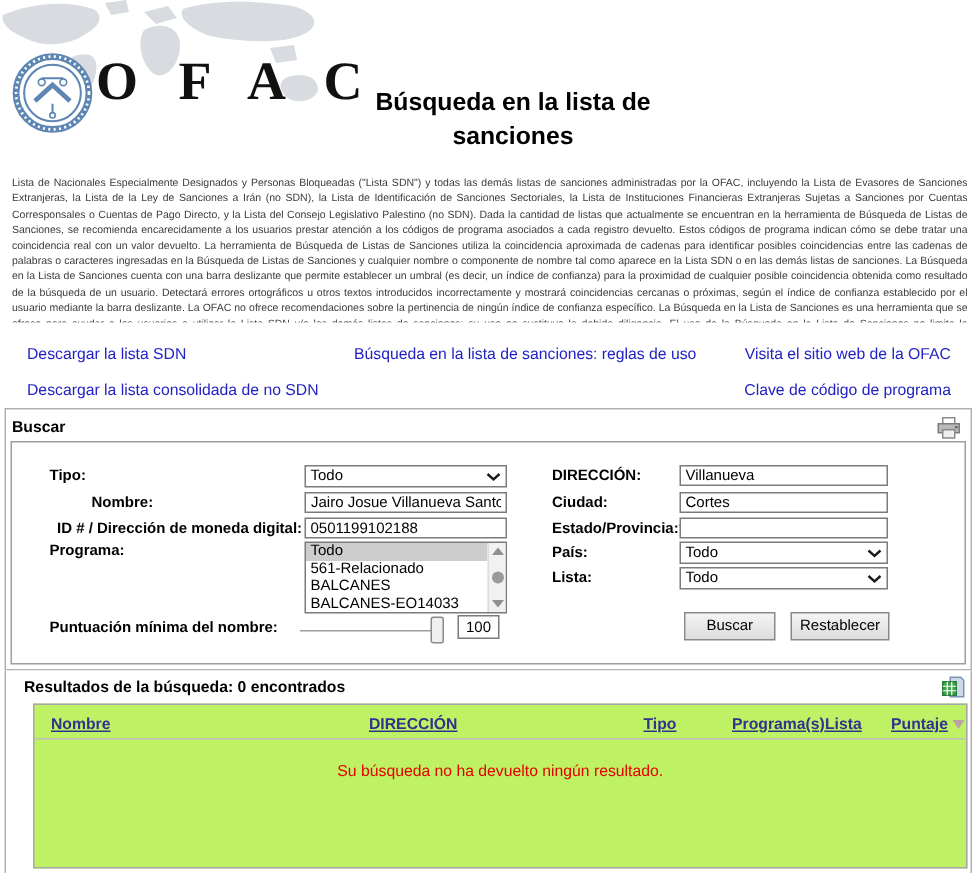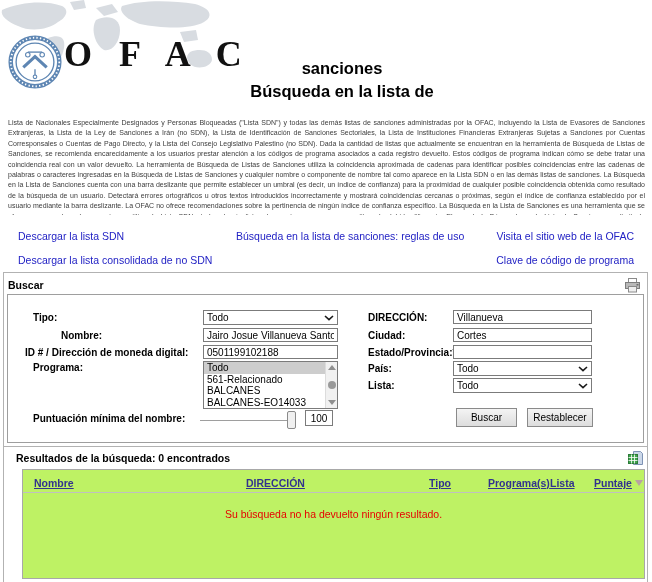--- a/index.html
+++ b/index.html
@@ -111,22 +111,22 @@
       <circle cx="38" cy="22" r="2.5" stroke-width="1.2"></circle>
       <path d="M17,36 L30,24 L43,36" stroke-width="3.5"></path>
       <line x1="30" y1="38" x2="30" y2="45" stroke-width="1.5"></line>
       <circle cx="30" cy="46.5" r="2" stroke-width="1.2"></circle>
     </g>
   </svg>
 
   <div id="ofac-acronym">O F A C</div>
 
   <div id="page-title">
+    <div>Búsqueda en la lista de</div>
     <div>sanciones</div>
-    <div>Búsqueda en la lista de</div>
   </div>
 
   <div id="intro">Lista de Nacionales Especialmente Designados y Personas Bloqueadas ("Lista SDN") y todas las demás listas de sanciones administradas por la OFAC, incluyendo la Lista de Evasores de Sanciones Extranjeras, la Lista de la Ley de Sanciones a Irán (no SDN), la Lista de Identificación de Sanciones Sectoriales, la Lista de Instituciones Financieras Extranjeras Sujetas a Sanciones por Cuentas Corresponsales o Cuentas de Pago Directo, y la Lista del Consejo Legislativo Palestino (no SDN). Dada la cantidad de listas que actualmente se encuentran en la herramienta de Búsqueda de Listas de Sanciones, se recomienda encarecidamente a los usuarios prestar atención a los códigos de programa asociados a cada registro devuelto. Estos códigos de programa indican cómo se debe tratar una coincidencia real con un valor devuelto. La herramienta de Búsqueda de Listas de Sanciones utiliza la coincidencia aproximada de cadenas para identificar posibles coincidencias entre las cadenas de palabras o caracteres ingresadas en la Búsqueda de Listas de Sanciones y cualquier nombre o componente de nombre tal como aparece en la Lista SDN o en las demás listas de sanciones. La Búsqueda en la Lista de Sanciones cuenta con una barra deslizante que permite establecer un umbral (es decir, un índice de confianza) para la proximidad de cualquier posible coincidencia obtenida como resultado de la búsqueda de un usuario. Detectará errores ortográficos u otros textos introducidos incorrectamente y mostrará coincidencias cercanas o próximas, según el índice de confianza establecido por el usuario mediante la barra deslizante. La OFAC no ofrece recomendaciones sobre la pertinencia de ningún índice de confianza específico. La Búsqueda en la Lista de Sanciones es una herramienta que se ofrece para ayudar a los usuarios a utilizar la Lista SDN y/o las demás listas de sanciones; su uso no sustituye la debida diligencia. El uso de la Búsqueda en la Lista de Sanciones no limita la responsabilidad penal o civil por cualquier acto realizado como resultado de dicho uso o en función de él.</div>
 
   <span class="lnk" style="left:18px; top:230px;">Descargar la lista SDN</span>
   <span class="lnk" style="left:236px; top:230px;">Búsqueda en la lista de sanciones: reglas de uso</span>
   <span class="lnk" style="right:18px; top:230px;">Visita el sitio web de la OFAC</span>
   <span class="lnk" style="left:18px; top:254px;">Descargar la lista consolidada de no SDN</span>
   <span class="lnk" style="right:18px; top:254px;">Clave de código de programa</span>
 
@@ -148,21 +148,21 @@
     <span class="sel-arrow">
       <svg width="10" height="6" viewBox="0 0 10 6">
           <polyline points="1,1 5,4.6 9,1" fill="none" stroke="#1a1a1a" stroke-width="1.6"></polyline>
         </svg>
     </span>
   </div>
 
   <span class="lbl" style="left:33px; top:330px;padding-left:28px;">Nombre:</span>
   <input class="inp" style="left: 203px; top: 328px; width: 135px;" value="Jairo Josue Villanueva Santos">
 
-  <span class="lbl" style="left:25px; top:347px;">ID # / Dirección de moneda digital:</span>
+  <span class="lbl" style="left:38px; top:347px;">ID # / Dirección de moneda digital:</span>
   <input class="inp" style="left: 203px; top: 345px; width: 135px;" value="0501199102188">
 
   <span class="lbl" style="left:33px; top:362px;">Programa:</span>
   <div id="programa-list">
     <div id="programa-items">
       <div class="lst-item selected">Todo</div>
       <div class="lst-item">561-Relacionado</div>
       <div class="lst-item">BALCANES</div>
       <div class="lst-item">BALCANES-EO14033</div>
     </div>

